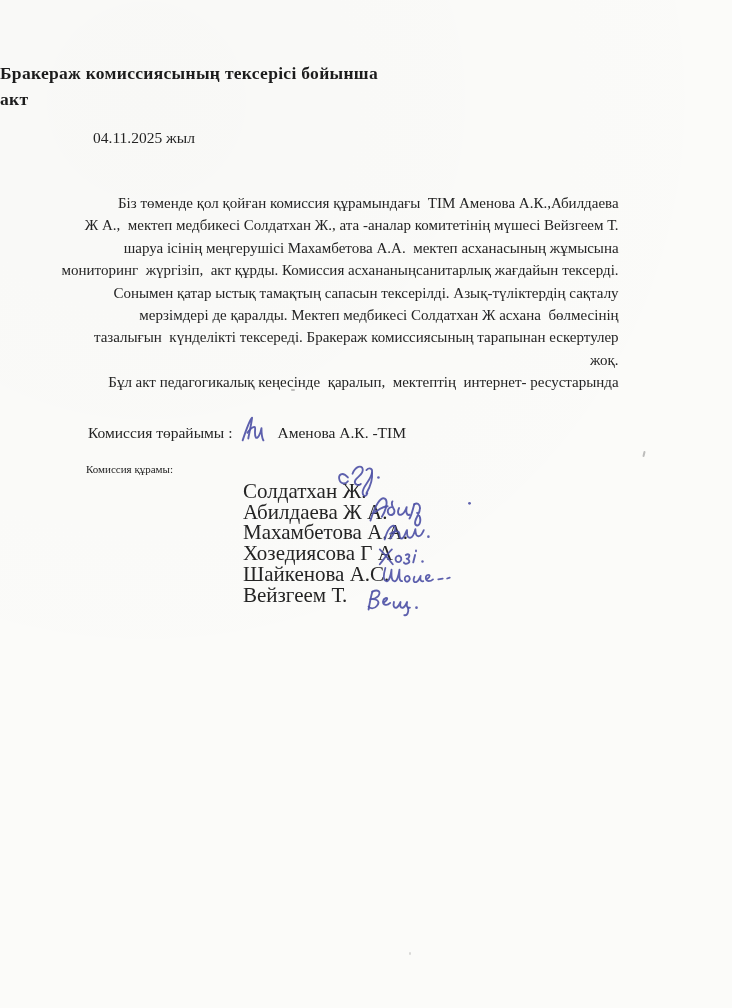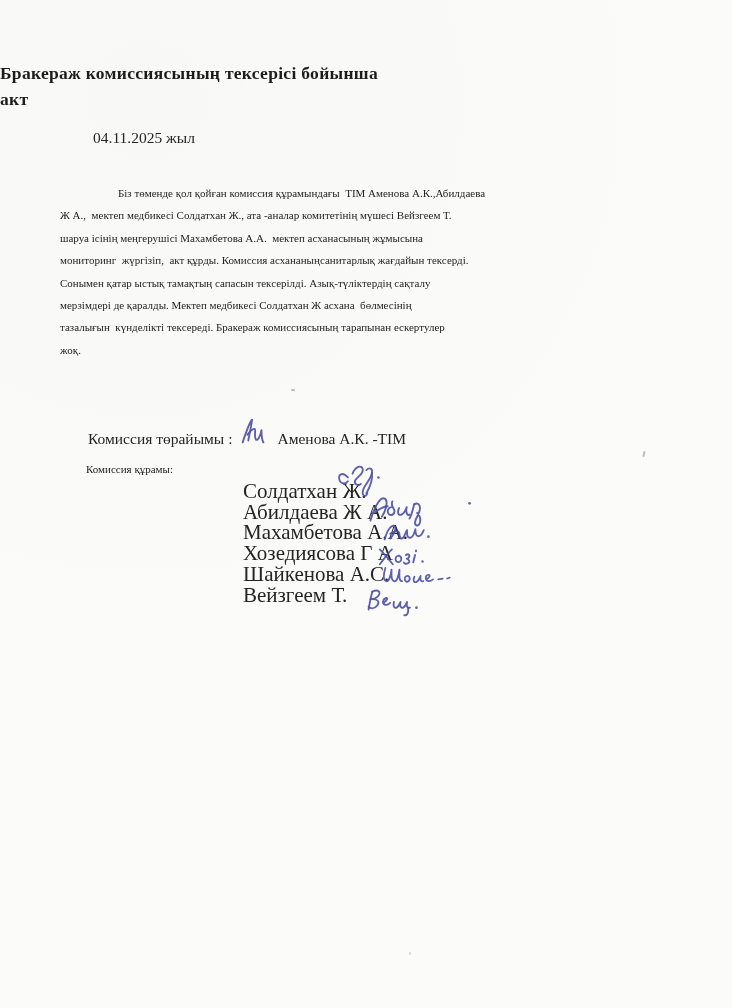--- a/index.html
+++ b/index.html
@@ -25,28 +25,28 @@
     position: absolute; top: 60px; left: 0; width: 732px;
     text-align: left; font-weight: bold;
     font-size: 17.5px; line-height: 26px; letter-spacing: 0.3px;
     color: #1c1c1c;
   }
   .date {
     position: absolute; left: 93px; top: 129px;
     font-size: 15.5px;
   }
   .body-lines {
-    position: absolute; left: 60px; top: 182px;
-    font-size: 11px; line-height: 22.4px;
+    position: absolute; left: 60px; top: 192px;
+    font-size: 15px; line-height: 22.4px; text-align: right;
   }
   .body-line { white-space: pre; }
   .body-lines div:first-of-type { text-indent: 58px; }
   .chair-row {
     position: absolute; left: 88px; top: 418px; height: 30px;
-    font-size: 15.5px; display: flex; align-items: flex-end;
+    font-size: 15.5px; display: flex; align-items: center;
   }
   .chair-row .chair-name { margin-left: 7px; }
   .members-label {
     position: absolute; left: 86px; top: 463px; font-size: 11px;
   }
   .members {
     position: absolute; left: 243px; top: 481px;
     font-size: 21px; line-height: 20.7px;
   }
   .sig { position: absolute; }
@@ -73,20 +73,21 @@
   <div class="body-lines">
 
   <div class="body-line">Біз төменде қол қойған комиссия құрамындағы  ТІМ Аменова А.К.,Абилдаева</div>
       <div class="body-line">Ж А.,  мектеп медбикесі Солдатхан Ж., ата -аналар комитетінің мүшесі Вейзгеем Т.</div>
       <div class="body-line">шаруа ісінің меңгерушісі Махамбетова А.А.  мектеп асханасының жұмысына</div>
       <div class="body-line">мониторинг  жүргізіп,  акт құрды. Комиссия асхананыңсанитарлық жағдайын тексерді.</div>
       <div class="body-line">Сонымен қатар ыстық тамақтың сапасын тексерілді. Азық-түліктердің сақталу</div>
       <div class="body-line">мерзімдері де қаралды. Мектеп медбикесі Солдатхан Ж асхана  бөлмесінің</div>
       <div class="body-line">тазалығын  күнделікті тексереді. Бракераж комиссиясының тарапынан ескертулер</div>
       <div class="body-line">жоқ.</div>
+      <div class="body-line"> Бұл акт педагогикалық кеңесінде  қаралып,  мектептің  интернет- ресустарында</div>
     </div>
 
   <div class="chair-row">
     <span>Комиссия төрайымы :</span>
     <svg class="sig-inline" width="30" height="32" viewBox="0 0 30 34">
       <path d="M4,28 C8,16 12,6 14,4 C13,12 11,20 10,26"></path>
       <path d="M9,20 C12,16 15,13 17,14 C18,15 16,22 18,25 C20,27 23,21 24,15 C24,20 24,25 26,28"></path>
     </svg>
     <span class="chair-name">Аменова А.К. -ТІМ</span>
   </div>

